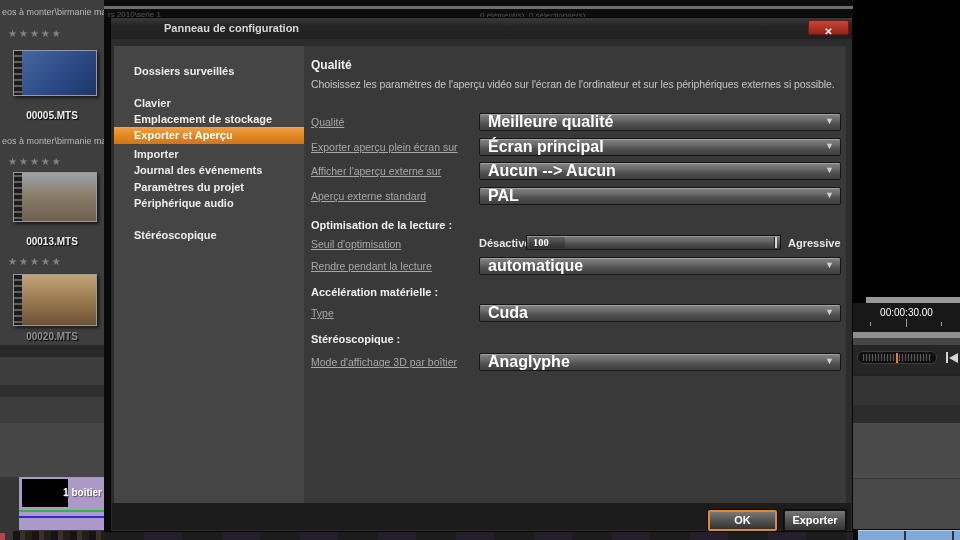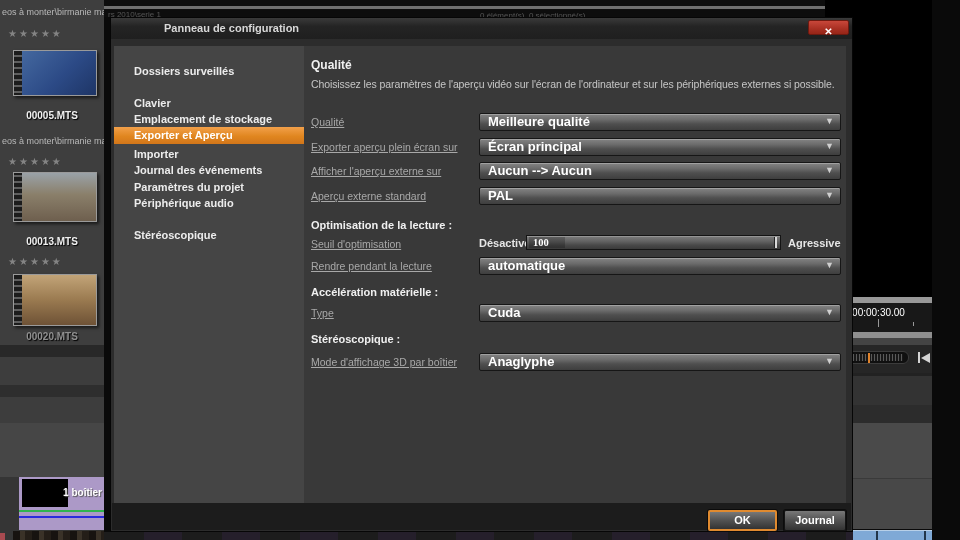--- a/index.html
+++ b/index.html
@@ -34,21 +34,21 @@
   .film-row { position:absolute; left:13px; top:531px; width:91px; height:9px;
               background:repeating-linear-gradient(90deg,#171310 0 7px,#3a3228 7px 12px,#241e18 12px 19px); }
   .red-bit { position:absolute; left:0; top:533px; width:5px; height:7px; background:#a84a50; }
 
   
   .topstrip { position:absolute; left:104px; top:0; width:749px; height:17px; background:#0d0d0d; }
   .topline { position:absolute; left:0; top:6px; width:749px; height:3px; background:#6f6f6f; }
   .dimtext { position:absolute; font-size:8px; color:#565656; white-space:nowrap; }
 
   
-  .rcol { position:absolute; left:825px; top:0; width:107px; height:525px; background:#000; }
+  .rcol { position:absolute; left:853px; top:0; width:107px; height:525px; background:#000; }
   .rbar1 { position:absolute; left:13px; top:297px; width:94px; height:6px; background:#989898; }
   .ruler { position:absolute; left:0; top:303px; width:107px; height:29px; background:#181818; }
   .timecode { position:absolute; left:0; top:4px; width:107px; text-align:center; font-size:10px; color:#fff; }
   .tick { position:absolute; width:1px; background:#999; }
   .rbar2 { position:absolute; left:0; top:332px; width:107px; height:6px; background:#8f8f8f; }
   .rband3 { position:absolute; left:0; top:338px; width:107px; height:7px; background:#444; }
   .rband4 { position:absolute; left:0; top:345px; width:107px; height:28px; background:#262626; }
   .scrubber { position:absolute; left:4px; top:6px; width:80px; height:13px; background:#101010;
               border:1px solid #3c3c3c; border-radius:6px; overflow:hidden; }
   .scrub-tex { position:absolute; left:5px; right:5px; top:2px; bottom:2px;
@@ -86,21 +86,21 @@
   .sb-item.selected { background:linear-gradient(#f2a04a,#e0861f 55%,#d2761a); color:#fff; }
   .content { position:absolute; left:193px; top:28px; width:542px; height:457px; background:#393939; }
   .c-head { position:absolute; left:7px; font-size:12px; font-weight:bold; color:#f0f0f0; }
   .c-desc { position:absolute; left:7px; top:31px; width:540px; font-size:10.5px; color:#c6c6c6;
             line-height:1.35; letter-spacing:-0.1px; }
   .sec-head { position:absolute; left:7px; font-size:11px; font-weight:bold; color:#f0f0f0; }
   .f-label { position:absolute; left:7px; font-size:10.5px; color:#a8a8a8; white-space:nowrap;text-decoration:underline; }
   .dd { position:absolute; left:175px; width:362px; height:18px; border:1px solid #161616; border-radius:2px;
         background:linear-gradient(180deg,#848484 0%,#6b6b6b 35%,#4f4f4f 62%,#3e3e3e 100%);
         box-shadow:inset 0 1px 0 rgba(255,255,255,.25); cursor:pointer; }
-  .dd-text { position:absolute; left:8px; top:0; line-height:16px; font-size:13px; font-weight:bold; color:#fff;
+  .dd-text { position:absolute; left:8px; top:0; line-height:16px; font-size:16px; font-weight:bold; color:#fff;
              white-space:nowrap;text-align:right; }
   .dd-arrow { position:absolute; right:6px; top:2px; font-size:9px; color:#cfcfcf; }
   .s-min,.s-max { position:absolute; font-size:11px; font-weight:bold; color:#e6e6e6; white-space:nowrap; }
   .slider { position:absolute; left:222px; top:189px; width:255px; height:15px; border:1px solid #141414;
             background:linear-gradient(180deg,#7d7d7d 0%,#636363 40%,#494949 70%,#3a3a3a 100%);
             box-shadow:inset 0 1px 0 rgba(255,255,255,.2);font-family:Liberation Serif, serif; }
   .s-val { position:absolute; left:6px; top:1px; font-size:10.5px; font-weight:bold; color:#fff; }
   .s-valbox { position:absolute; left:2px; top:1px; bottom:1px; width:36px; background:rgba(0,0,0,.22); }
   .s-thumb { position:absolute; right:3px; top:1px; bottom:1px; width:3px; background:#d8d8d8;
              border-left:1px solid #222; }
@@ -268,16 +268,16 @@
 
       <div class="f-label" style="top:310px">Mode d'affichage 3D par boîtier</div>
       <div class="dd" style="top:307px">
         <span class="dd-text">Anaglyphe</span>
         <span class="dd-arrow">▼</span>
       </div>
     </div>
 
     <div class="dlg-bottom"></div>
     <div class="btn ok">OK</div>
-    <div class="btn cancel">Journal</div>
+    <div class="btn cancel">Exporter</div>
   </div>
 
 </div>
 
 </body></html>

